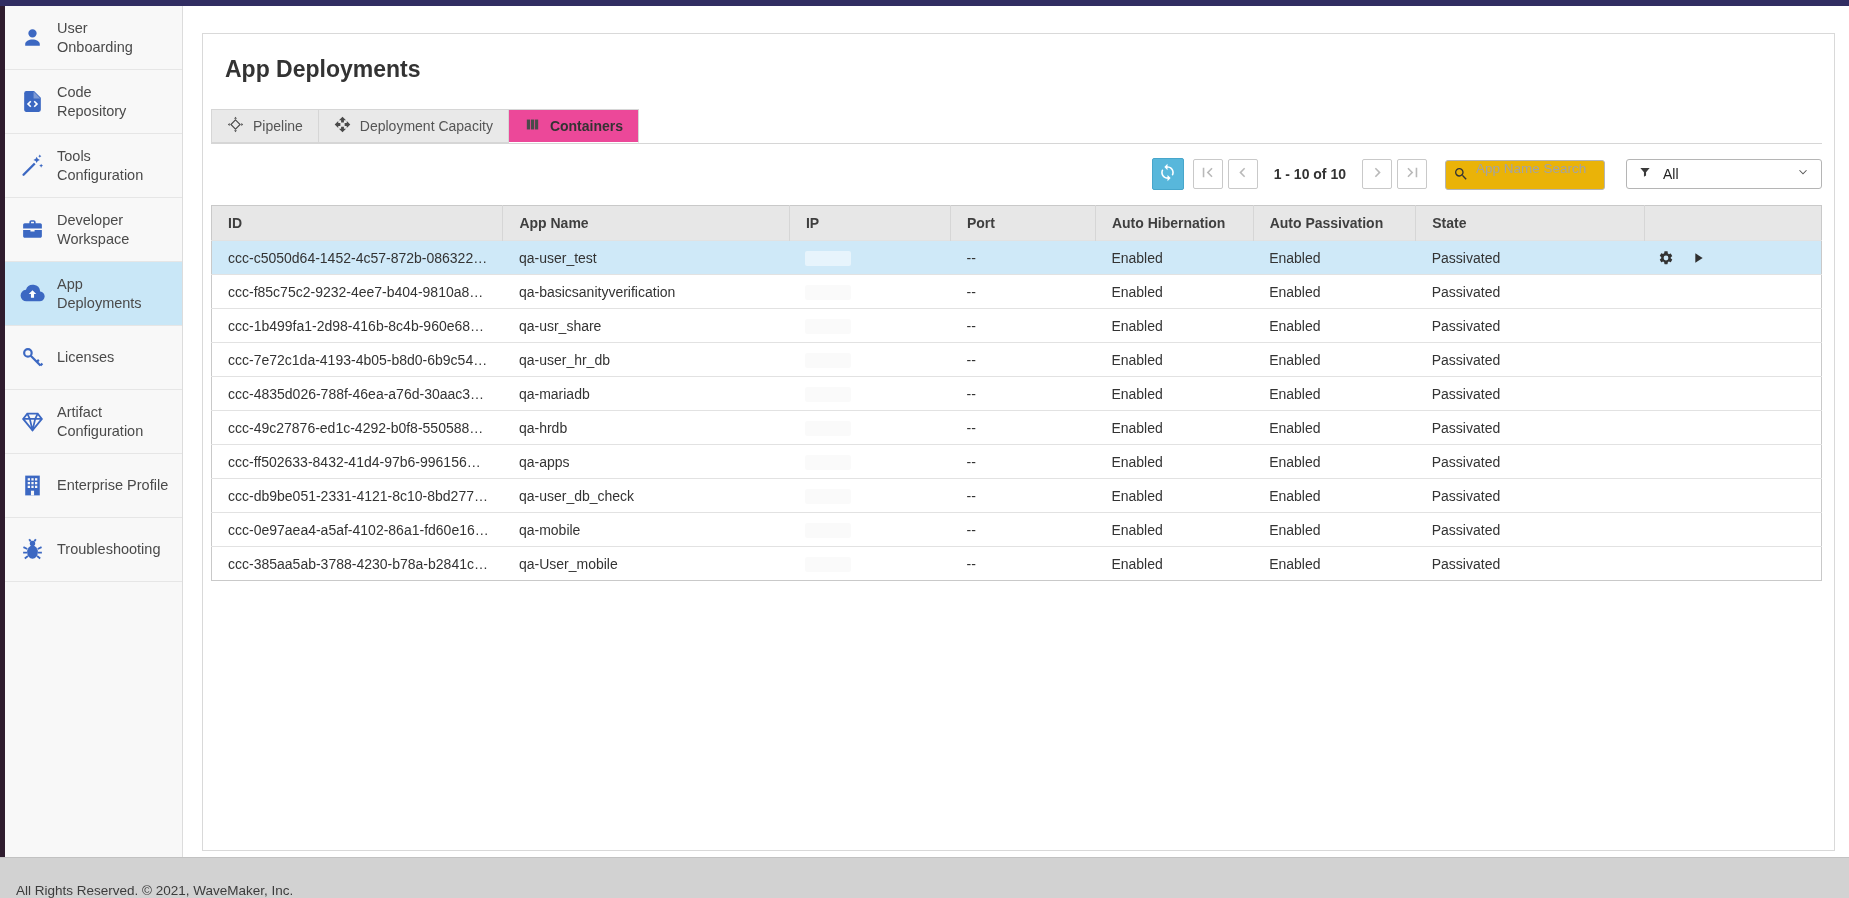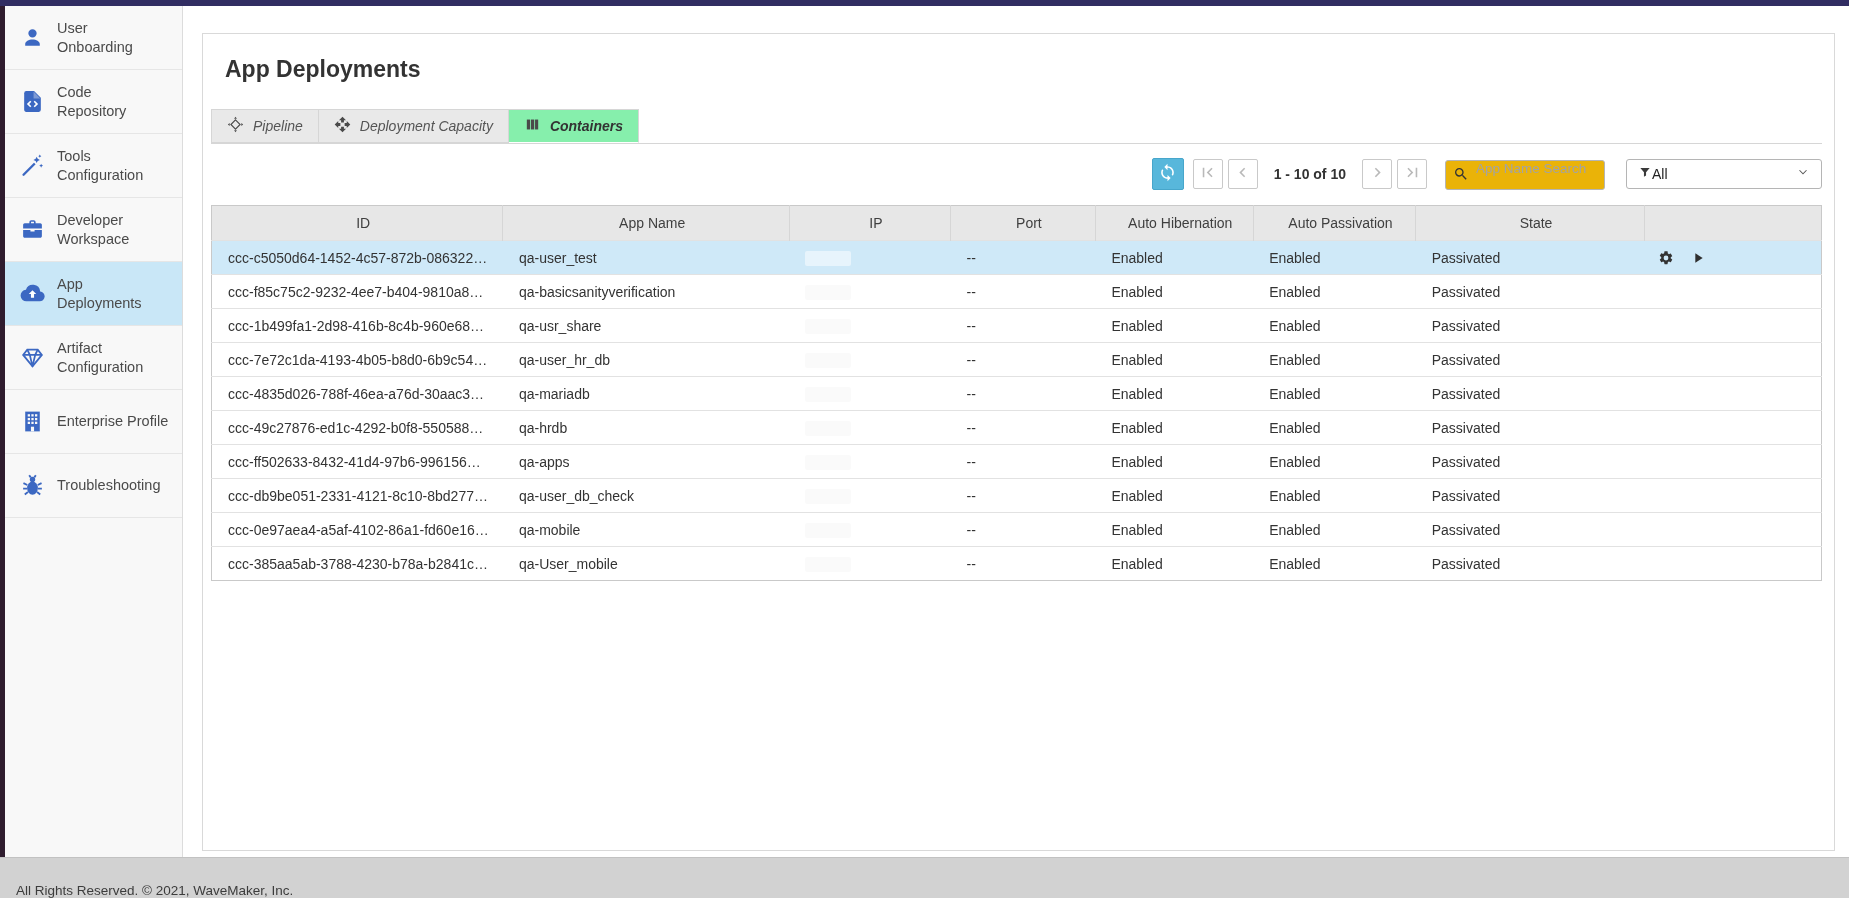--- a/index.html
+++ b/index.html
@@ -25,50 +25,50 @@
   
   .main { position:absolute; left:183px; top:6px; right:0; height:851px; background:#fff; }
   .card { position:absolute; left:19px; top:27px; right:14px; bottom:6px;
     border:1px solid #d9d9d9; background:#fff; padding:0 12px 0 8px; }
   .page-title { margin:22px 0 0 14px; font-size:23px; font-weight:700; color:#333; }
 
   
   .tabbar { display:flex; margin-top:26px; border-bottom:1px solid #d6d6d6; }
   .tab { display:flex; align-items:center; gap:9px; height:34px; padding:0 15px;
     background:#e9e9e9; border:1px solid #d6d6d6; border-left:none;
-    font-size:14px; color:#555; cursor:pointer; white-space:nowrap;font-style:italic; }
+    font-size:14px; color:#555; cursor:pointer; white-space:nowrap; }
   .tab:first-child { border-left:1px solid #d6d6d6; }
-  .tab.active { background:#86efac; border-bottom:1px solid #fff; margin-bottom:-1px; font-weight:700; color:#333; }
+  .tab.active { background:#ec4899; border-bottom:1px solid #fff; margin-bottom:-1px; font-weight:700; color:#333; }
   .tab svg { width:17px; height:17px; }
 
   
   .toolbar { display:flex; align-items:center; justify-content:flex-end; margin-top:14px; height:32px; }
   .refresh-btn { width:32px; height:32px; background:#58b7db; border:1px solid #47a6cb; border-radius:2px;
     display:flex; align-items:center; justify-content:center; cursor:pointer; margin-right:9px; }
   .refresh-btn svg { width:19px; height:19px; }
   .pager { display:flex; align-items:center; gap:5px; }
   .pg-btn { width:30px; height:30px; background:#fff; border:1px solid #c9c9c9; border-radius:2px;
     display:flex; align-items:center; justify-content:center; cursor:pointer; }
   .pg-btn svg { width:19px; height:19px; }
   .page-info { font-size:14px; font-weight:700; color:#333; margin:0 11px; white-space:nowrap; }
   .search { position:relative; width:160px; height:30px; margin-left:18px; }
   .search input { width:100%; height:100%; border:1px solid #b5b5b5; border-radius:3px;
     padding:0 8px 12px 30px; font-size:13.5px; color:#333; outline:none; background:#eab308; }
   .search input::placeholder { color:#a3a3a3; }
   .search-ic { position:absolute; left:8px; top:7px; width:16px; height:16px; }
   .search-ic svg { width:16px; height:16px; }
   .filter { width:196px; height:30px; border:1px solid #b5b5b5; border-radius:3px; margin-left:21px;
-    display:flex; align-items:center; padding:0 11px; cursor:pointer; background:#fff; }
+    display:flex; align-items:center; gap:11px; padding:0 11px; cursor:pointer; background:#fff; }
   .filter-val { flex:1; font-size:14px; color:#222; }
   .filter svg { width:14px; height:14px; }
 
   
   table.grid { width:100%; margin-top:15px; border-collapse:collapse; border:1px solid #c9c9c9; table-layout:fixed; }
-  .grid thead th { background:#e7e7e7; height:35px; font-size:14px; font-weight:400; color:#3f3f3f;
-    text-align:center; padding:0 4px 0 16px; border-right:1px solid #d6d6d6; white-space:nowrap; overflow:hidden; }
+  .grid thead th { background:#e7e7e7; height:35px; font-size:14px; font-weight:700; color:#3f3f3f;
+    text-align:left; padding:0 4px 0 16px; border-right:1px solid #d6d6d6; white-space:nowrap; overflow:hidden; }
   .grid thead th:last-child { border-right:none; }
   .grid tbody tr { border-top:1px solid #e2e2e2; background:#fff; cursor:pointer; }
   .grid tbody tr.selected { background:#cfe9f8;padding-left:38px; }
   .grid tbody td { height:34px; font-size:14px; color:#333; padding:0 4px 0 16px;
     white-space:nowrap; overflow:hidden; text-overflow:clip; }
   .ip-blur { display:inline-block; width:46px; height:15px; border-radius:2px;
     background:rgba(0,0,0,0.02); vertical-align:middle; }
   tr.selected .ip-blur { background:rgba(255,255,255,0.5); }
   .c-actions { padding-left:14px !important; }
   .act { display:inline-flex; align-items:center; margin-right:12px; cursor:pointer; vertical-align:middle; visibility:hidden; }
@@ -131,20 +131,31 @@
     </div>
       <div class="sb-item active">
       <span class="sb-icon">
           <svg viewBox="0 0 24 24">
             <path fill="#3c68c2" d="M19.35 10.04A7 7 0 0 0 5.71 8.5 5.5 5.5 0 0 0 6.5 19.5h12a4.5 4.5 0 0 0 .85-9.46z"></path>
             <path fill="#ffffff" d="M12 8.8l3.6 3.7h-2.1v3.6h-3v-3.6H8.4z"></path>
           </svg>
         </span>
       <span class="sb-label">App
 Deployments</span>
+    </div>
+      <div class="sb-item">
+      <span class="sb-icon">
+          <svg viewBox="0 0 24 24">
+            <g fill="none" stroke="#3c68c2" stroke-width="2.1">
+              <circle cx="7.6" cy="7.6" r="3.6"></circle>
+              <path d="M10.3 10.3l9.3 9.3M19.6 19.6l1.9-1.9M16.2 16.2l1.9-1.9"></path>
+            </g>
+          </svg>
+        </span>
+      <span class="sb-label">Licenses</span>
     </div>
       <div class="sb-item">
       <span class="sb-icon">
           <svg viewBox="0 0 24 24">
             <g fill="none" stroke="#3c68c2" stroke-width="1.7">
               <path d="M7 4.5h10l4 5L12 20.5 3 9.5z"></path>
               <path d="M3 9.5h18M7 4.5l2.4 5L12 20.5l2.6-11 2.4-5M9.4 9.5h5.2"></path>
             </g>
           </svg>
         </span>

